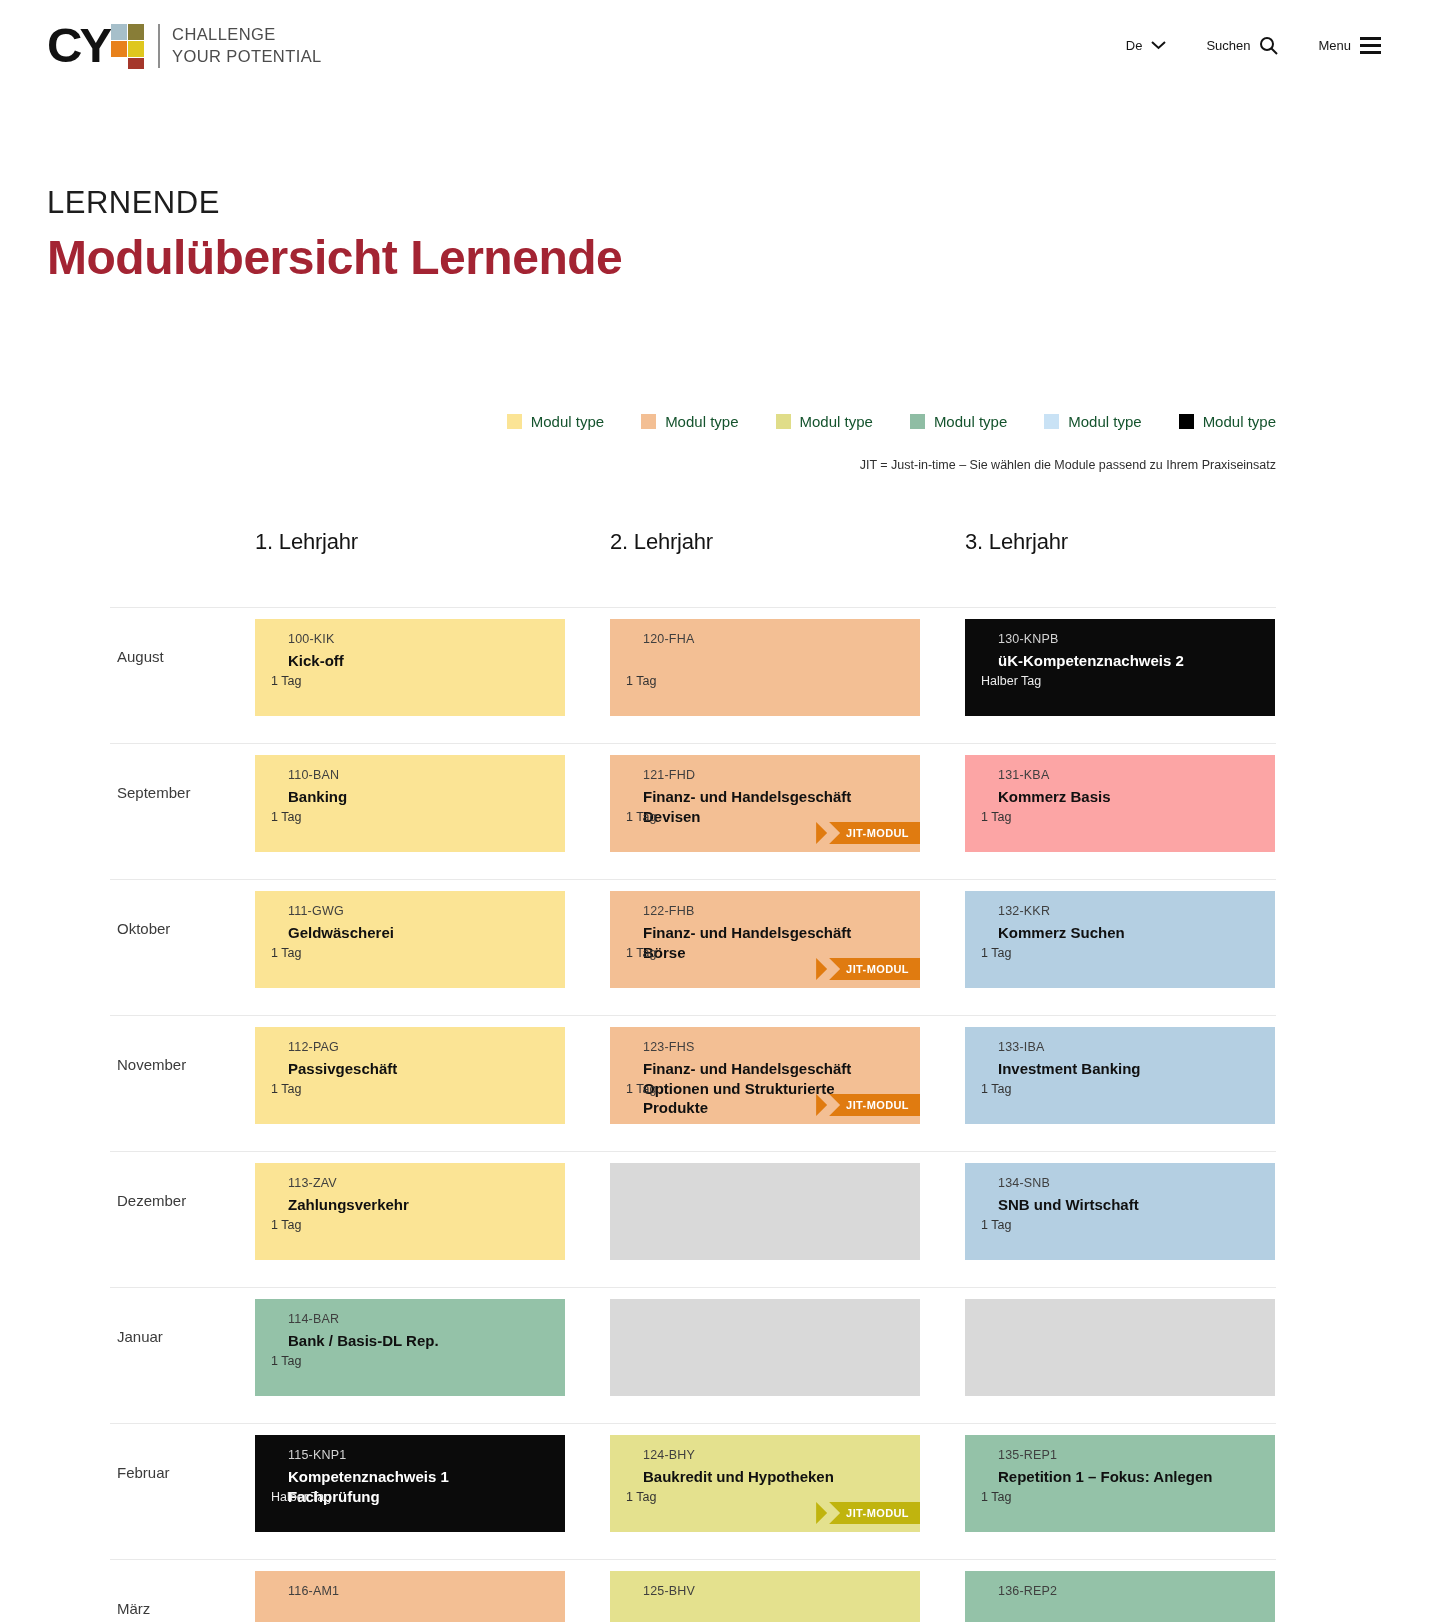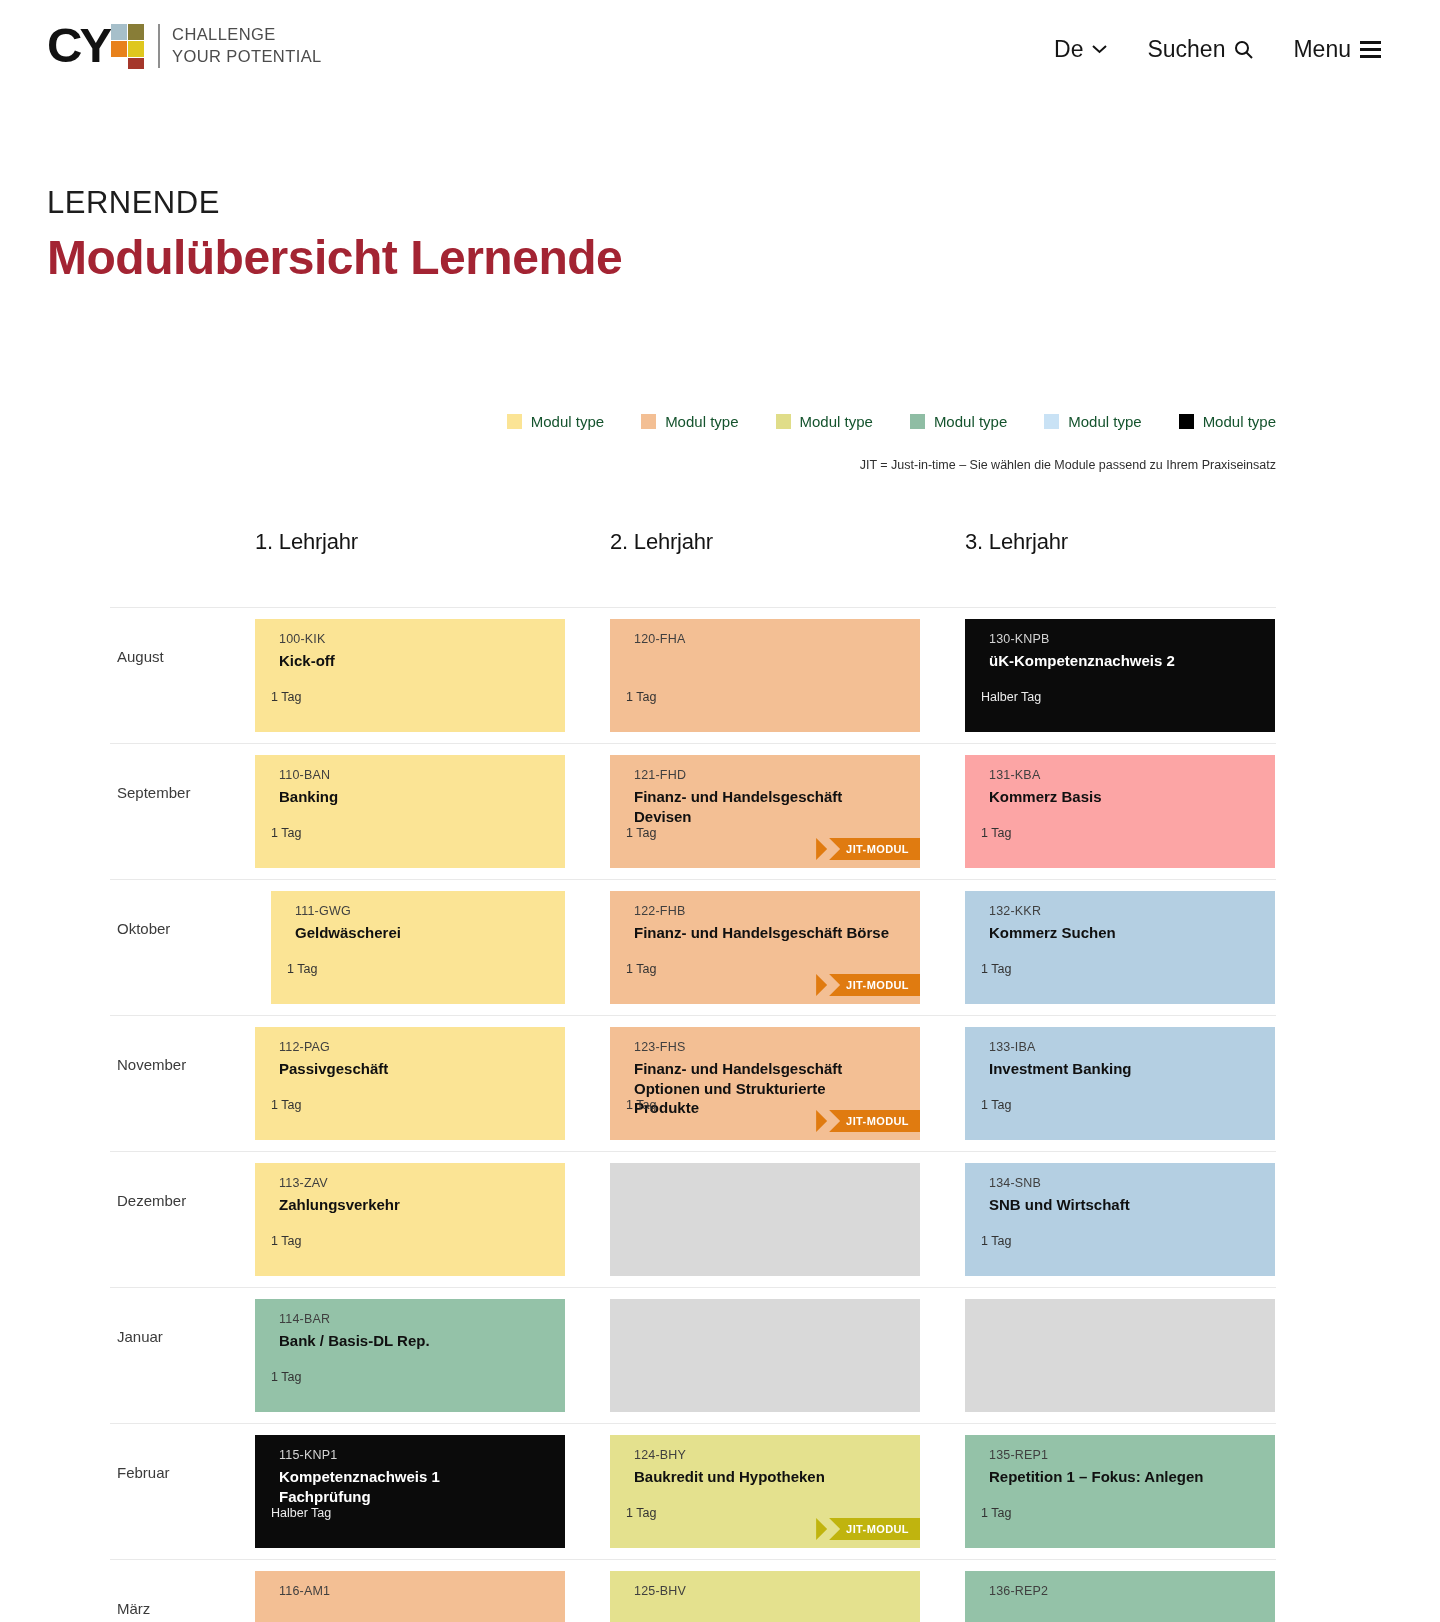--- a/index.html
+++ b/index.html
@@ -10,21 +10,21 @@
   }
 
   
   .header { display:flex; justify-content:space-between; align-items:flex-start; padding:22px 59px 0 47px; }
   .logo { display:flex; align-items:center; }
   .logo-letters { font-size:49px; font-weight:900; letter-spacing:-3px; color:#121212; line-height:0.9; }
   .logo-mosaic { display:grid; grid-template-columns:16px 16px; grid-template-rows:16px 16px 11px; gap:1px; margin-left:2px; margin-top:2px; }
   .logo-mosaic span { display:block; }
   .logo-divider { width:2px; height:44px; background:#8f8f8f; margin:0 12px 0 14px; }
   .logo-tagline { font-size:16.5px; color:#4c4c4c; letter-spacing:0.4px; line-height:1.3; font-weight:400; }
-  .nav { display:flex; gap:40px; align-items:center; margin-top:14px; font-size:23px; font-weight:500; color:#161616; }
+  .nav { display:flex; gap:40px; align-items:center; margin-top:14px; font-size:13px; font-weight:500; color:#161616; }
   .nav-item { display:flex; align-items:center; gap:9px; cursor:pointer; }
   .nav-item svg { display:block; }
   .hamburger { display:flex; flex-direction:column; gap:4px; }
   .hamburger i { display:block; width:21px; height:3px; background:#121212; }
 
   
   .eyebrow { margin:116px 0 0 47px; font-size:31px; font-weight:400; letter-spacing:0.5px; color:#1d1d1d; }
   .page-title { margin:9px 0 0 47px; font-size:48px; font-weight:700; letter-spacing:-0.5px; }
 
   
@@ -36,21 +36,21 @@
   .legend-note { text-align:right; font-size:12.5px; color:#2f2f2f; margin-top:28px; }
 
   .col-headers, .row { display:grid; grid-template-columns:100px 310px 310px 310px; column-gap:45px; }
   .col-headers { margin-top:57px; }
   .col-header { font-size:22px; font-weight:500; color:#141414; letter-spacing:-0.2px; }
 
   .rows { margin-top:52px; }
   .row { border-top:1px solid #e9e9e9; height:136px; }
   .month { padding:40px 0 0 7px; font-size:15px; color:#3b3b3b; }
 
-  .card { position:relative; height:113px; margin-top:11px; padding:13px 24px; }
+  .card { position:relative; height:97px; margin-top:11px; padding:13px 33px; }
   .card-code { font-size:12.5px; color:#3f3f3f; letter-spacing:0.2px; }
   .card-title { font-size:15px; font-weight:700; color:#101010; margin-top:5px; line-height:1.3; padding-right:6px; }
   .card-duration { position:absolute; left:16px; bottom:28px; font-size:12.5px; color:#333; }
   .card--black .card-code { color:#d4d4d4; }
   .card--black .card-title { color:#ffffff; }
   .card--black .card-duration { color:#ececec; }
 
   .jit-badge { position:absolute; right:0; bottom:8px; height:22px; display:flex; align-items:center; }
   .jit-chevron { width:11px; height:22px; clip-path:polygon(0 0,100% 50%,0 100%); margin-right:2px; }
   .jit-label { height:22px; display:flex; align-items:center; padding:0 11px 0 17px;
@@ -179,21 +179,21 @@
         </div>
         <div class="card card--blue" style="background: #fca5a5;">
           <div class="card-code">131-KBA</div>
           <div class="card-title">Kommerz Basis</div>
           <div class="card-duration">1 Tag</div>
         </div>
       </div>
 
   <div class="row">
     <div class="month">Oktober</div>
-  <div class="card card--yellow" style="background: rgb(251, 228, 149); margin-left: 16px;">
+  <div class="card card--yellow" style="background: rgb(251, 228, 149);">
           <div class="card-code">111-GWG</div>
           <div class="card-title">Geldwäscherei</div>
           <div class="card-duration">1 Tag</div>
         </div>
         <div class="card card--orange" style="background: rgb(243, 191, 148);">
           <div class="card-code">122-FHB</div>
           <div class="card-title">Finanz- und Handelsgeschäft Börse</div>
           <div class="card-duration">1 Tag</div>
           <div class="jit-badge">
             <span class="jit-chevron" style="background: rgb(224, 123, 16);"></span>

